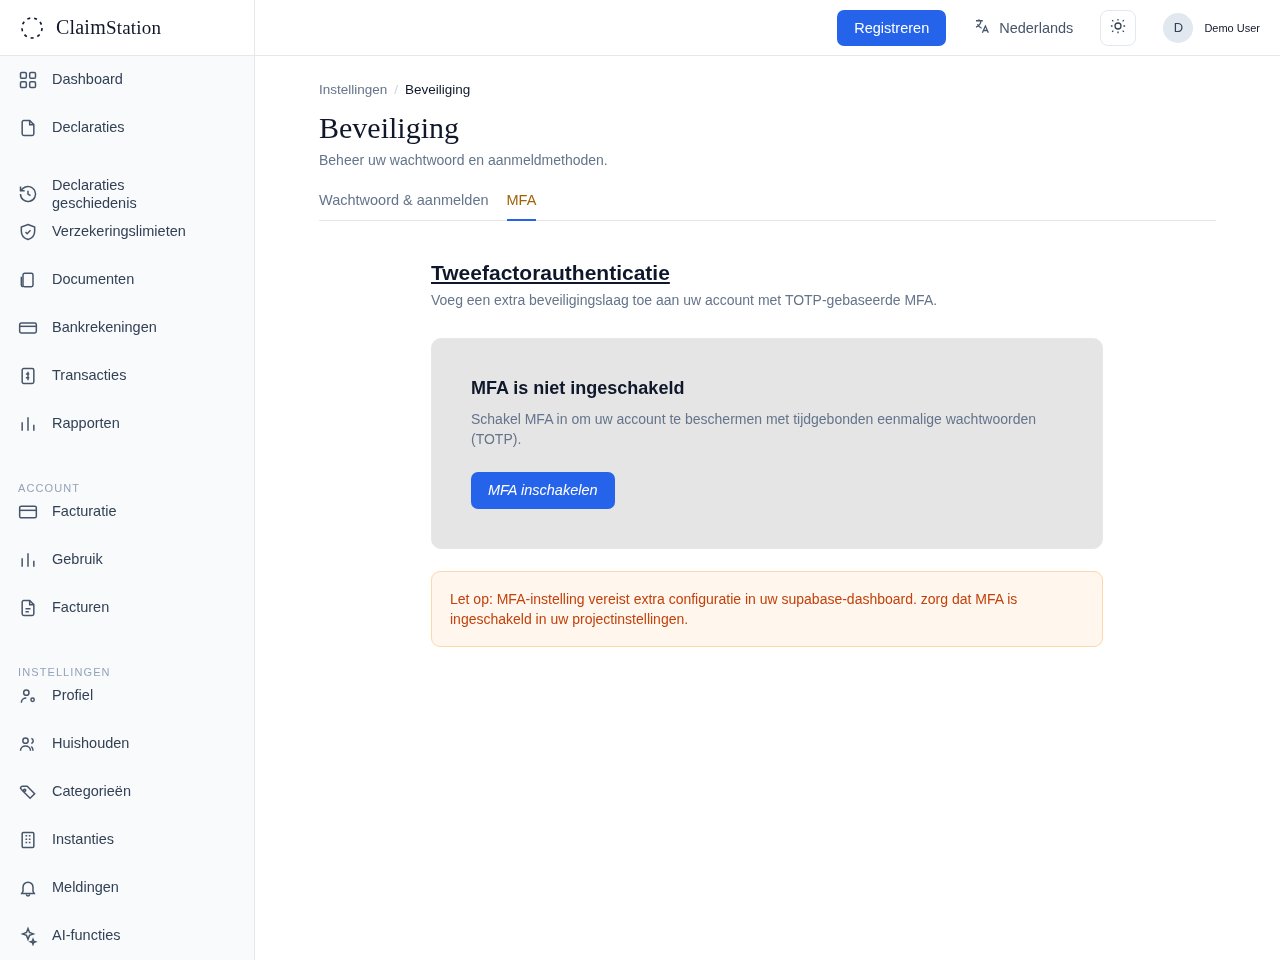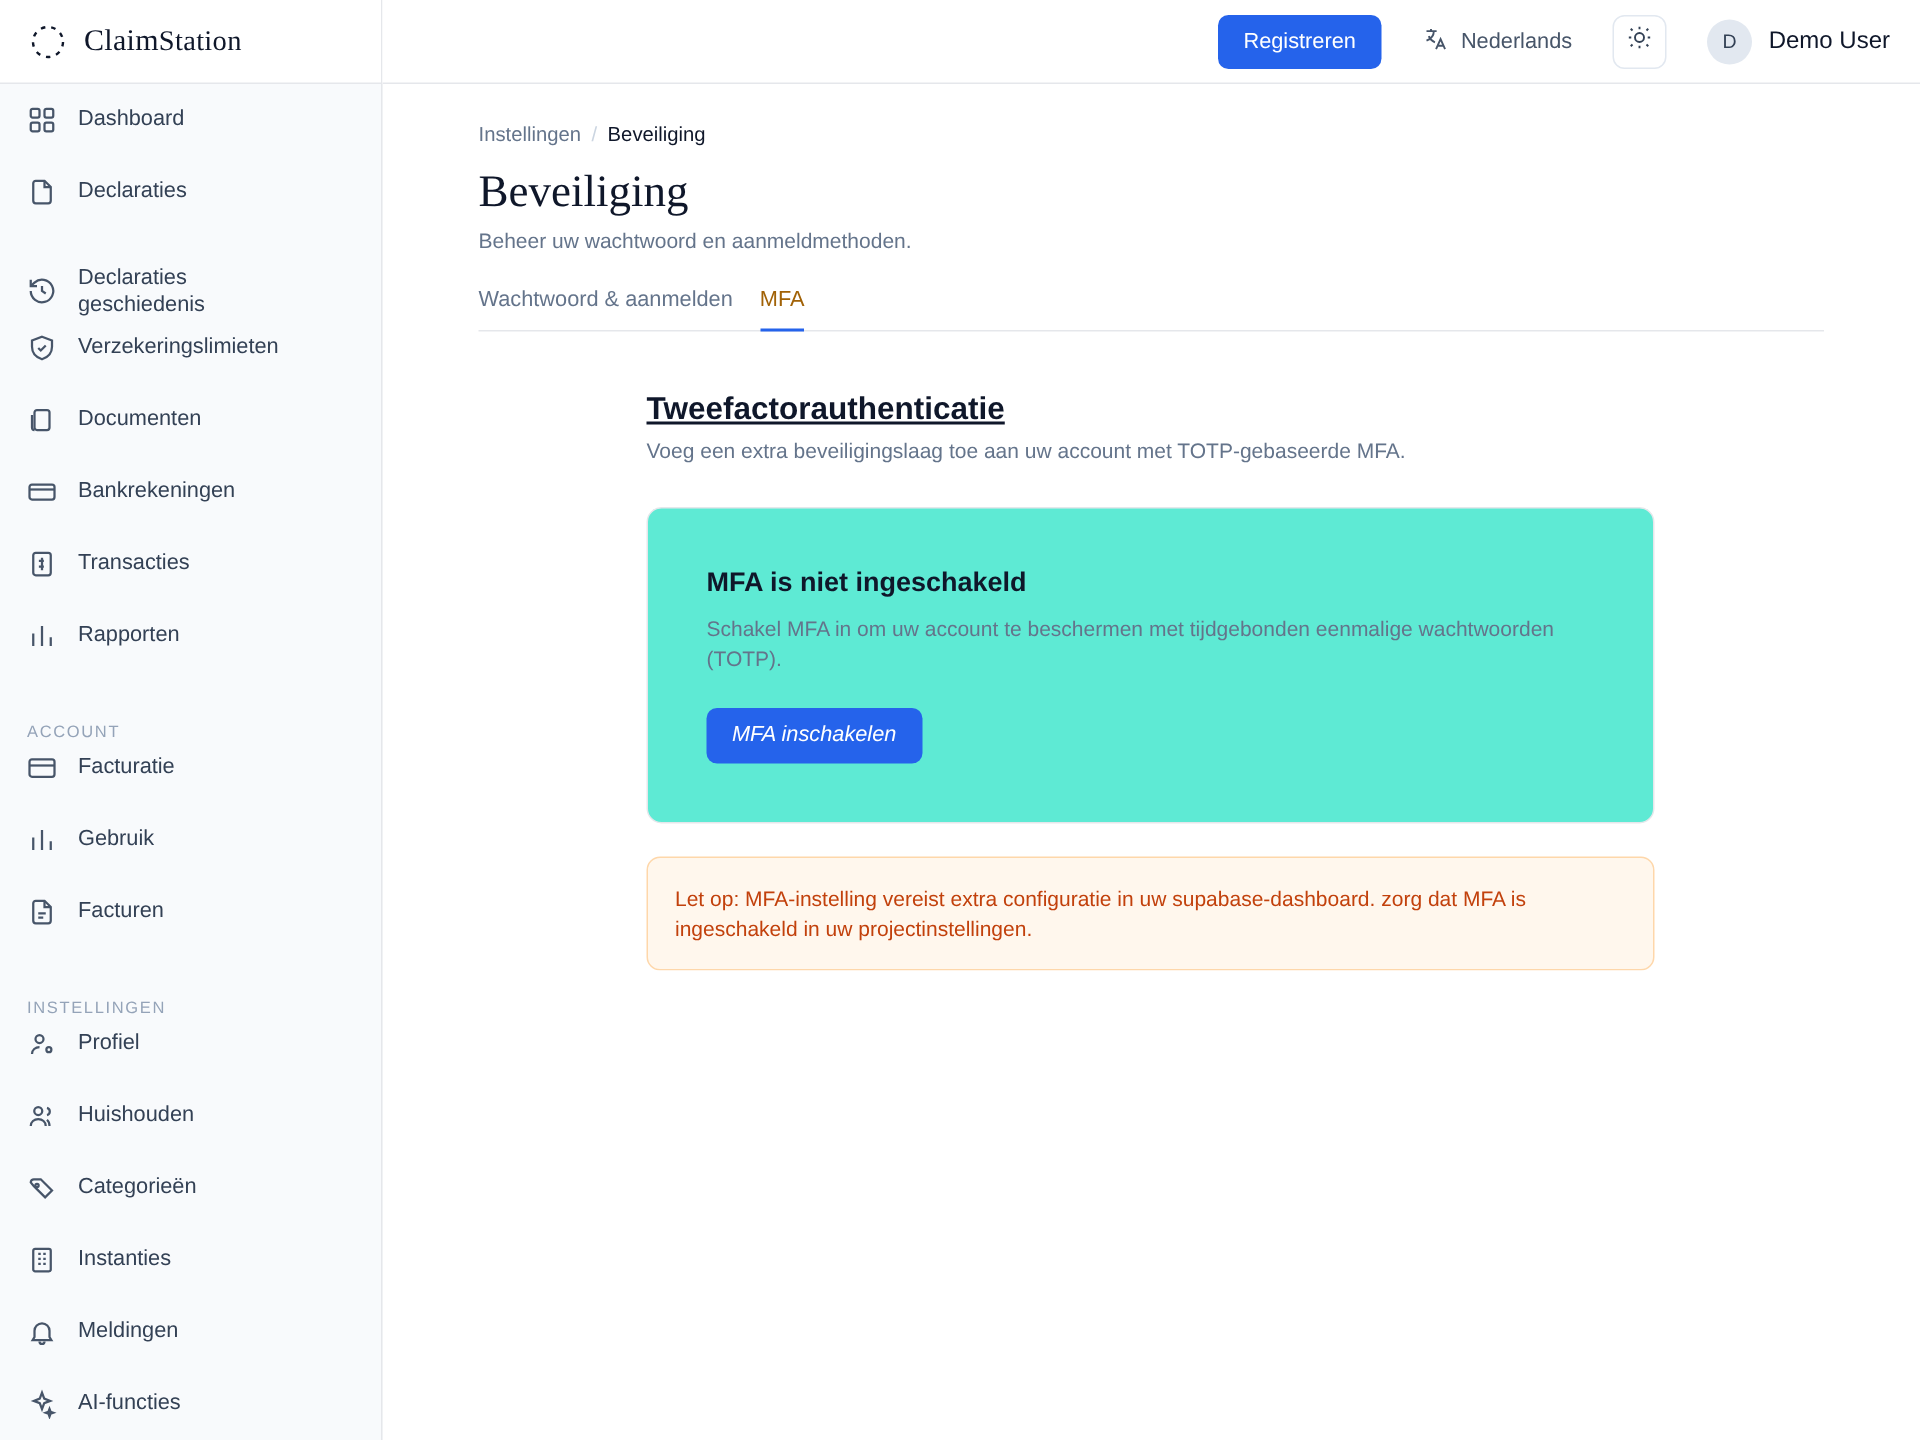--- a/index.html
+++ b/index.html
@@ -73,21 +73,21 @@
     display: flex; align-items: center; justify-content: center;
     cursor: pointer; color: #334155;
   }
   .user { display: flex; align-items: center; gap: 11px; cursor: pointer; }
   .avatar {
     width: 30px; height: 30px; border-radius: 50%;
     background: #e2e8f0; color: #334155;
     display: flex; align-items: center; justify-content: center;
     font-size: 13px;
   }
-  .user-name { font-size: 16px; color: #0f172a; }
+  .user-name { font-size: 11px; color: #0f172a; }
 
   .content { padding: 26px 64px 0 64px; overflow: hidden; }
   .breadcrumb { font-size: 13.5px; color: #64748b; display: flex; gap: 7px; align-items: center; }
   .breadcrumb a { color: #64748b; text-decoration: none; cursor: pointer; }
   .breadcrumb .sep { color: #cbd5e1; }
   .breadcrumb .current { color: #0f172a; }
   .page-title {
     font-family: "Liberation Serif", serif;
     font-size: 30px; margin-top: 14px; color: #0f172a; font-weight: 400;
   }
@@ -102,21 +102,21 @@
     cursor: pointer; border-bottom: 2px solid transparent; margin-bottom: -1px;
   }
   .tab.active { color: #a16207; border-bottom-color: #2563eb; }
 
   .panel { margin-top: 40px; margin-left: 112px; max-width: 672px; }
   .panel-title { font-size: 21px; font-weight: bold; color: #0f172a; text-decoration: underline; }
   .panel-sub { font-size: 14px; color: #64748b; margin-top: 7px; }
 
   .card {
     margin-top: 30px; border: 1px solid #e5e7eb; border-radius: 10px;
-    padding: 39px; background: #5eead4;
+    padding: 39px; background: #e5e5e5;
   }
   .card-title { font-size: 18px; font-weight: bold; color: #0f172a; }
   .card-text { font-size: 14px; color: #64748b; margin-top: 10px; line-height: 1.45; max-width: 610px; }
   .btn-primary {
     margin-top: 22px; background: #2563eb; color: #fff;
     border: none; border-radius: 7px; height: 37px; padding: 0 17px;
     font-size: 14.5px; font-family: inherit; cursor: pointer; font-style: italic;
   }
   .alert {
     margin-top: 22px; background: #fff7ed; border: 1px solid #fed7aa;

